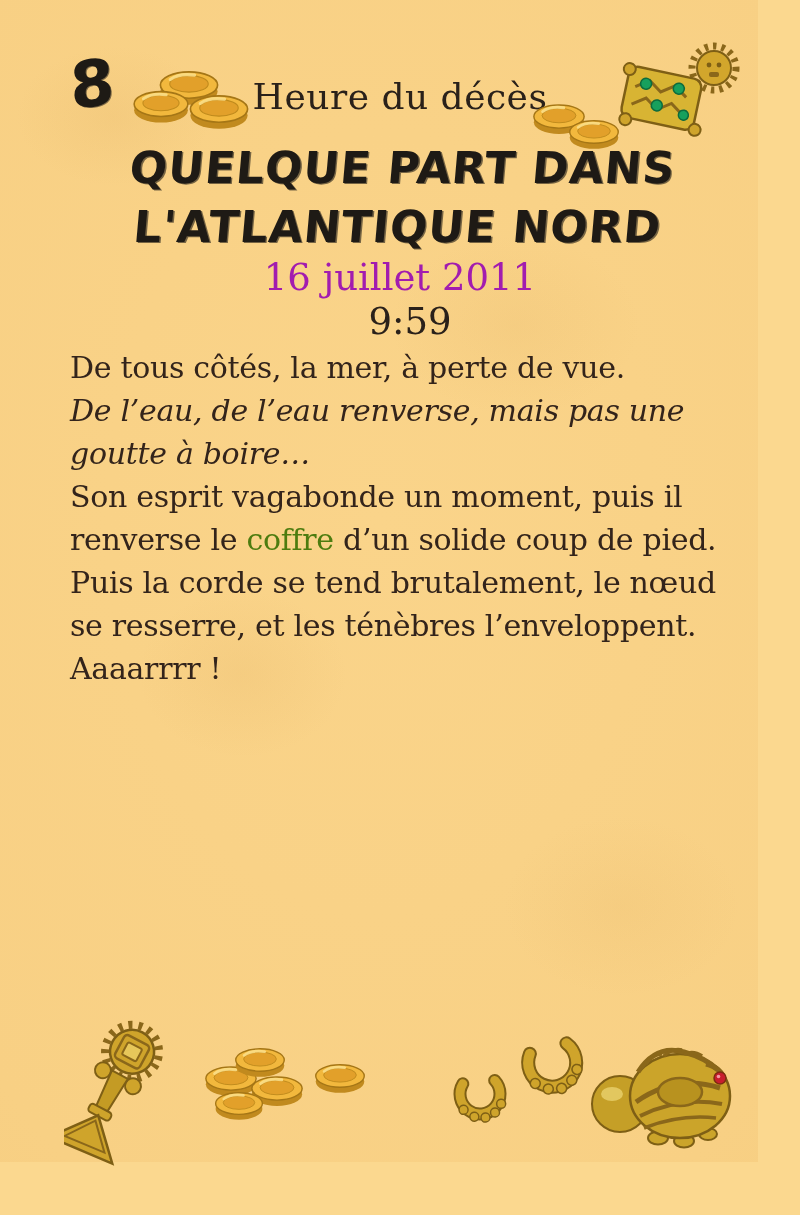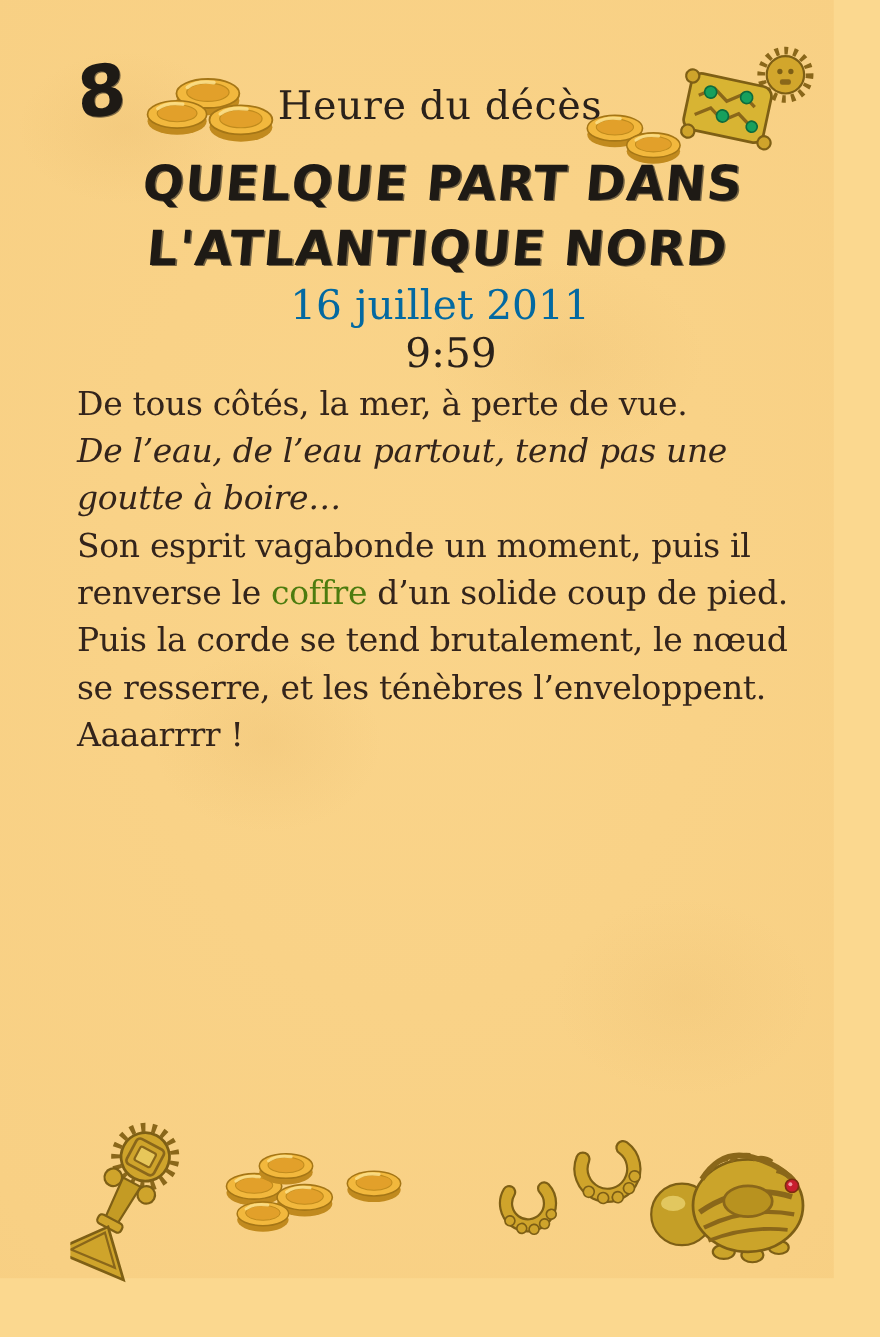--- a/index.html
+++ b/index.html
@@ -36,21 +36,21 @@
     font-size:36px;color:#2A211A;letter-spacing:.5px;
   }
   .title{
     left:0;width:800px;top:138px;text-align:center;
     font-family:"DejaVu Sans", sans-serif;font-weight:bold;
     font-size:44px;line-height:59px;color:#1E1A15;
     transform:skewX(-5deg);
     letter-spacing:1px;
     text-shadow:1.5px 1px 0 rgba(30,26,21,.6);
   }
-  .date{left:0;width:800px;top:256px;text-align:center;font-size:37px;color:#0369a1;}
+  .date{left:0;width:800px;top:256px;text-align:center;font-size:37px;color:#a21caf;}
   .time{left:0;width:800px;top:300px;text-align:center;font-size:37px;color:#2A211A;padding-left:10px;}
   .bodytext{
     left:70px;top:346px;width:666px;
     font-size:30px;line-height:43px;color:#33241B;
     letter-spacing:-.3px;
   }
   .bodytext p{margin:0;}
   .bodytext p.italic{font-style:italic;}
   .bodytext strong{font-weight:normal;color:#4d7c0f;}
   svg{display:block;}
@@ -114,21 +114,21 @@
   <div class="title abs">
     <div>QUELQUE PART DANS</div>
     <div>L'ATLANTIQUE NORD</div>
   </div>
 
   <div class="date abs">16 juillet 2011</div>
   <div class="time abs">9:59</div>
 
   <div class="bodytext abs">
       <p><span>De tous côtés, la mer, à perte de vue.</span></p>
-      <p class="italic"><span>De l’eau, de l’eau partout, tend pas une goutte à boire…</span></p>
+      <p class="italic"><span>De l’eau, de l’eau renverse, mais pas une goutte à boire…</span></p>
       <p><span>Son esprit vagabonde un moment, puis il renverse le </span><strong>coffre</strong><span> d’un solide coup de pied.</span></p>
       <p><span>Puis la corde se tend brutalement, le nœud se resserre, et les ténèbres l’enveloppent.</span></p>
       <p><span>Aaaarrrr !</span></p>
     </div>
 
   <svg class="abs" style="left:64px;top:1018px" width="310" height="160" viewBox="0 0 310 160">
     <g transform="translate(16,2) rotate(28 45 45)">
       <circle cx="45" cy="30" r="27" fill="none" stroke="#8A671A" stroke-width="8" stroke-dasharray="4 6"></circle>
       <circle cx="45" cy="30" r="22" fill="#CFA42B" stroke="#7E5F15" stroke-width="2.5"></circle>
       <rect x="31" y="17" width="28" height="26" rx="4" fill="none" stroke="#8A671A" stroke-width="2.5"></rect>

